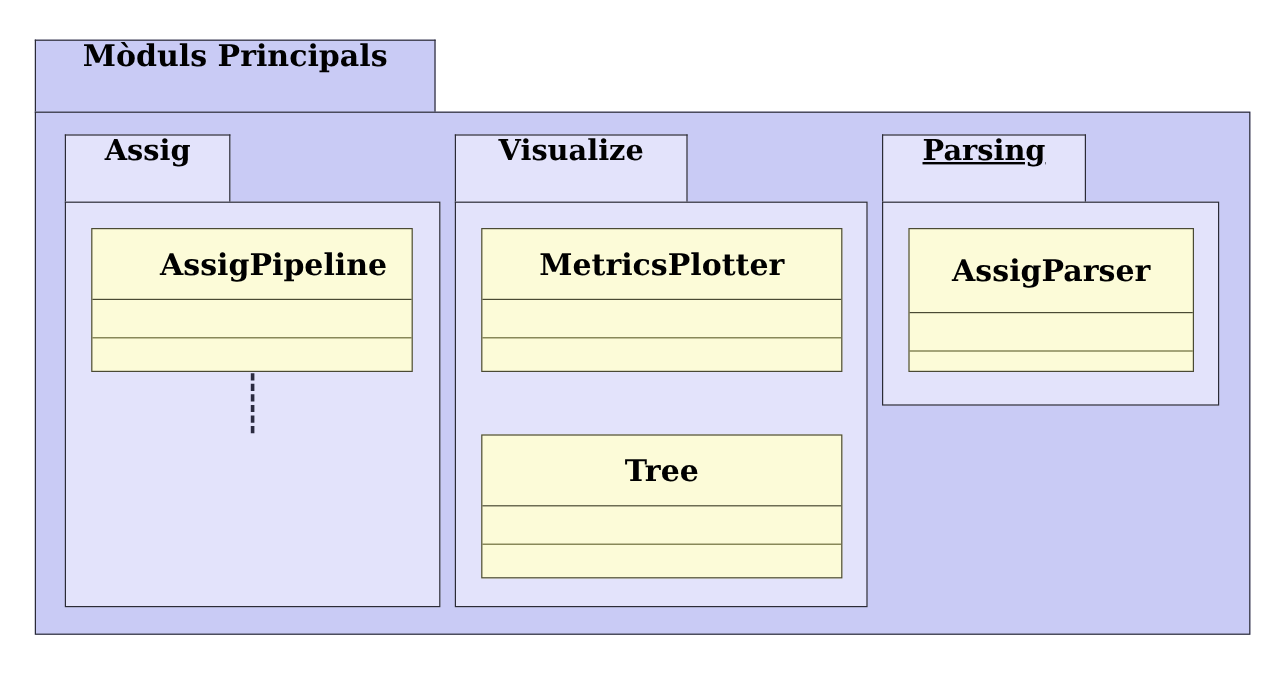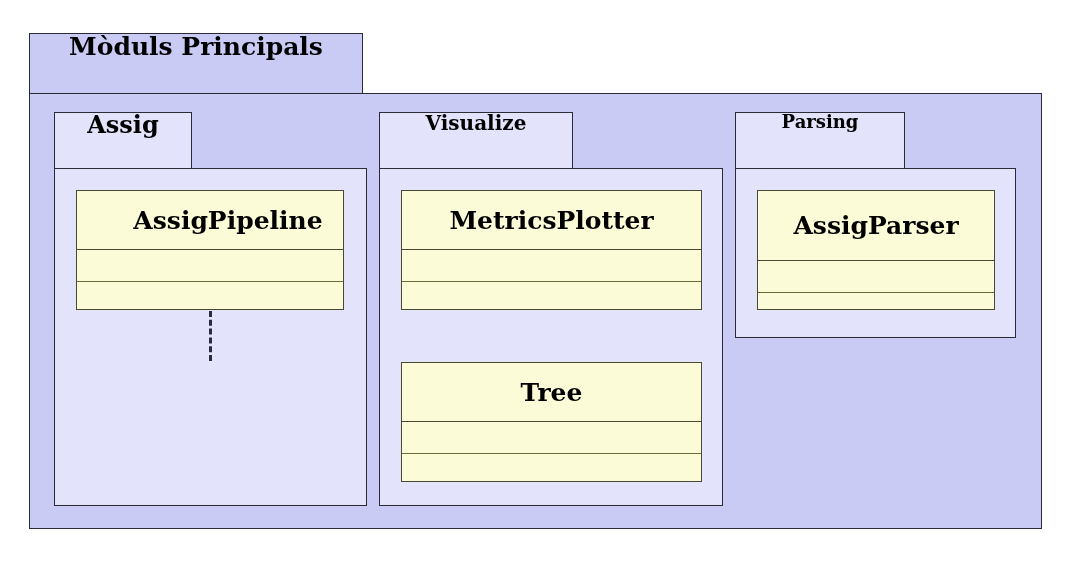--- a/index.html
+++ b/index.html
@@ -115,21 +115,21 @@
     </div>
     <div class="uml-attrs" style="height:32px;"></div>
     <div class="uml-ops"></div>
   </div>
 
   <div class="dep-line" style="left:209px; top:311px; height:50px;"></div>
 
 
   <div class="inner">
     <div class="pkg-tab" style="left:379px; top:112px; width:194px; height:57px;">
-      <span class="pkg-tab-label" style="font-size:20px;">Visualize</span>
+      <span class="pkg-tab-label" style="font-size:24px;">Visualize</span>
     </div>
     <div class="pkg-body" style="left:379px; top:167.5px; width:344px; height:338px;"></div>
   </div>
 
   <div class="uml-class" style="left:401px; top:190px; width:301px; height:120px;">
     <div class="uml-name" style="height:59px;">
       <span class="uml-name-text">MetricsPlotter</span>
     </div>
     <div class="uml-attrs" style="height:32px;"></div>
     <div class="uml-ops"></div>
@@ -138,21 +138,21 @@
   <div class="uml-class" style="left:401px; top:362px; width:301px; height:120px;">
     <div class="uml-name" style="height:59px;">
       <span class="uml-name-text">Tree</span>
     </div>
     <div class="uml-attrs" style="height:32px;"></div>
     <div class="uml-ops"></div>
   </div>
 
   <div class="inner">
     <div class="pkg-tab" style="left:735px; top:112px; width:170px; height:57px;">
-      <span class="pkg-tab-label" style="font-size:18px;">Parsing</span>
+      <span class="pkg-tab-label" style="font-size:24px;text-decoration:underline;">Parsing</span>
     </div>
     <div class="pkg-body" style="left:735px; top:167.5px; width:281px; height:170px;"></div>
   </div>
 
   <div class="uml-class" style="left:757px; top:190px; width:238px; height:120px;">
     <div class="uml-name" style="height:70px;">
       <span class="uml-name-text">AssigParser</span>
     </div>
     <div class="uml-attrs" style="height:32px;"></div>
     <div class="uml-ops"></div>

